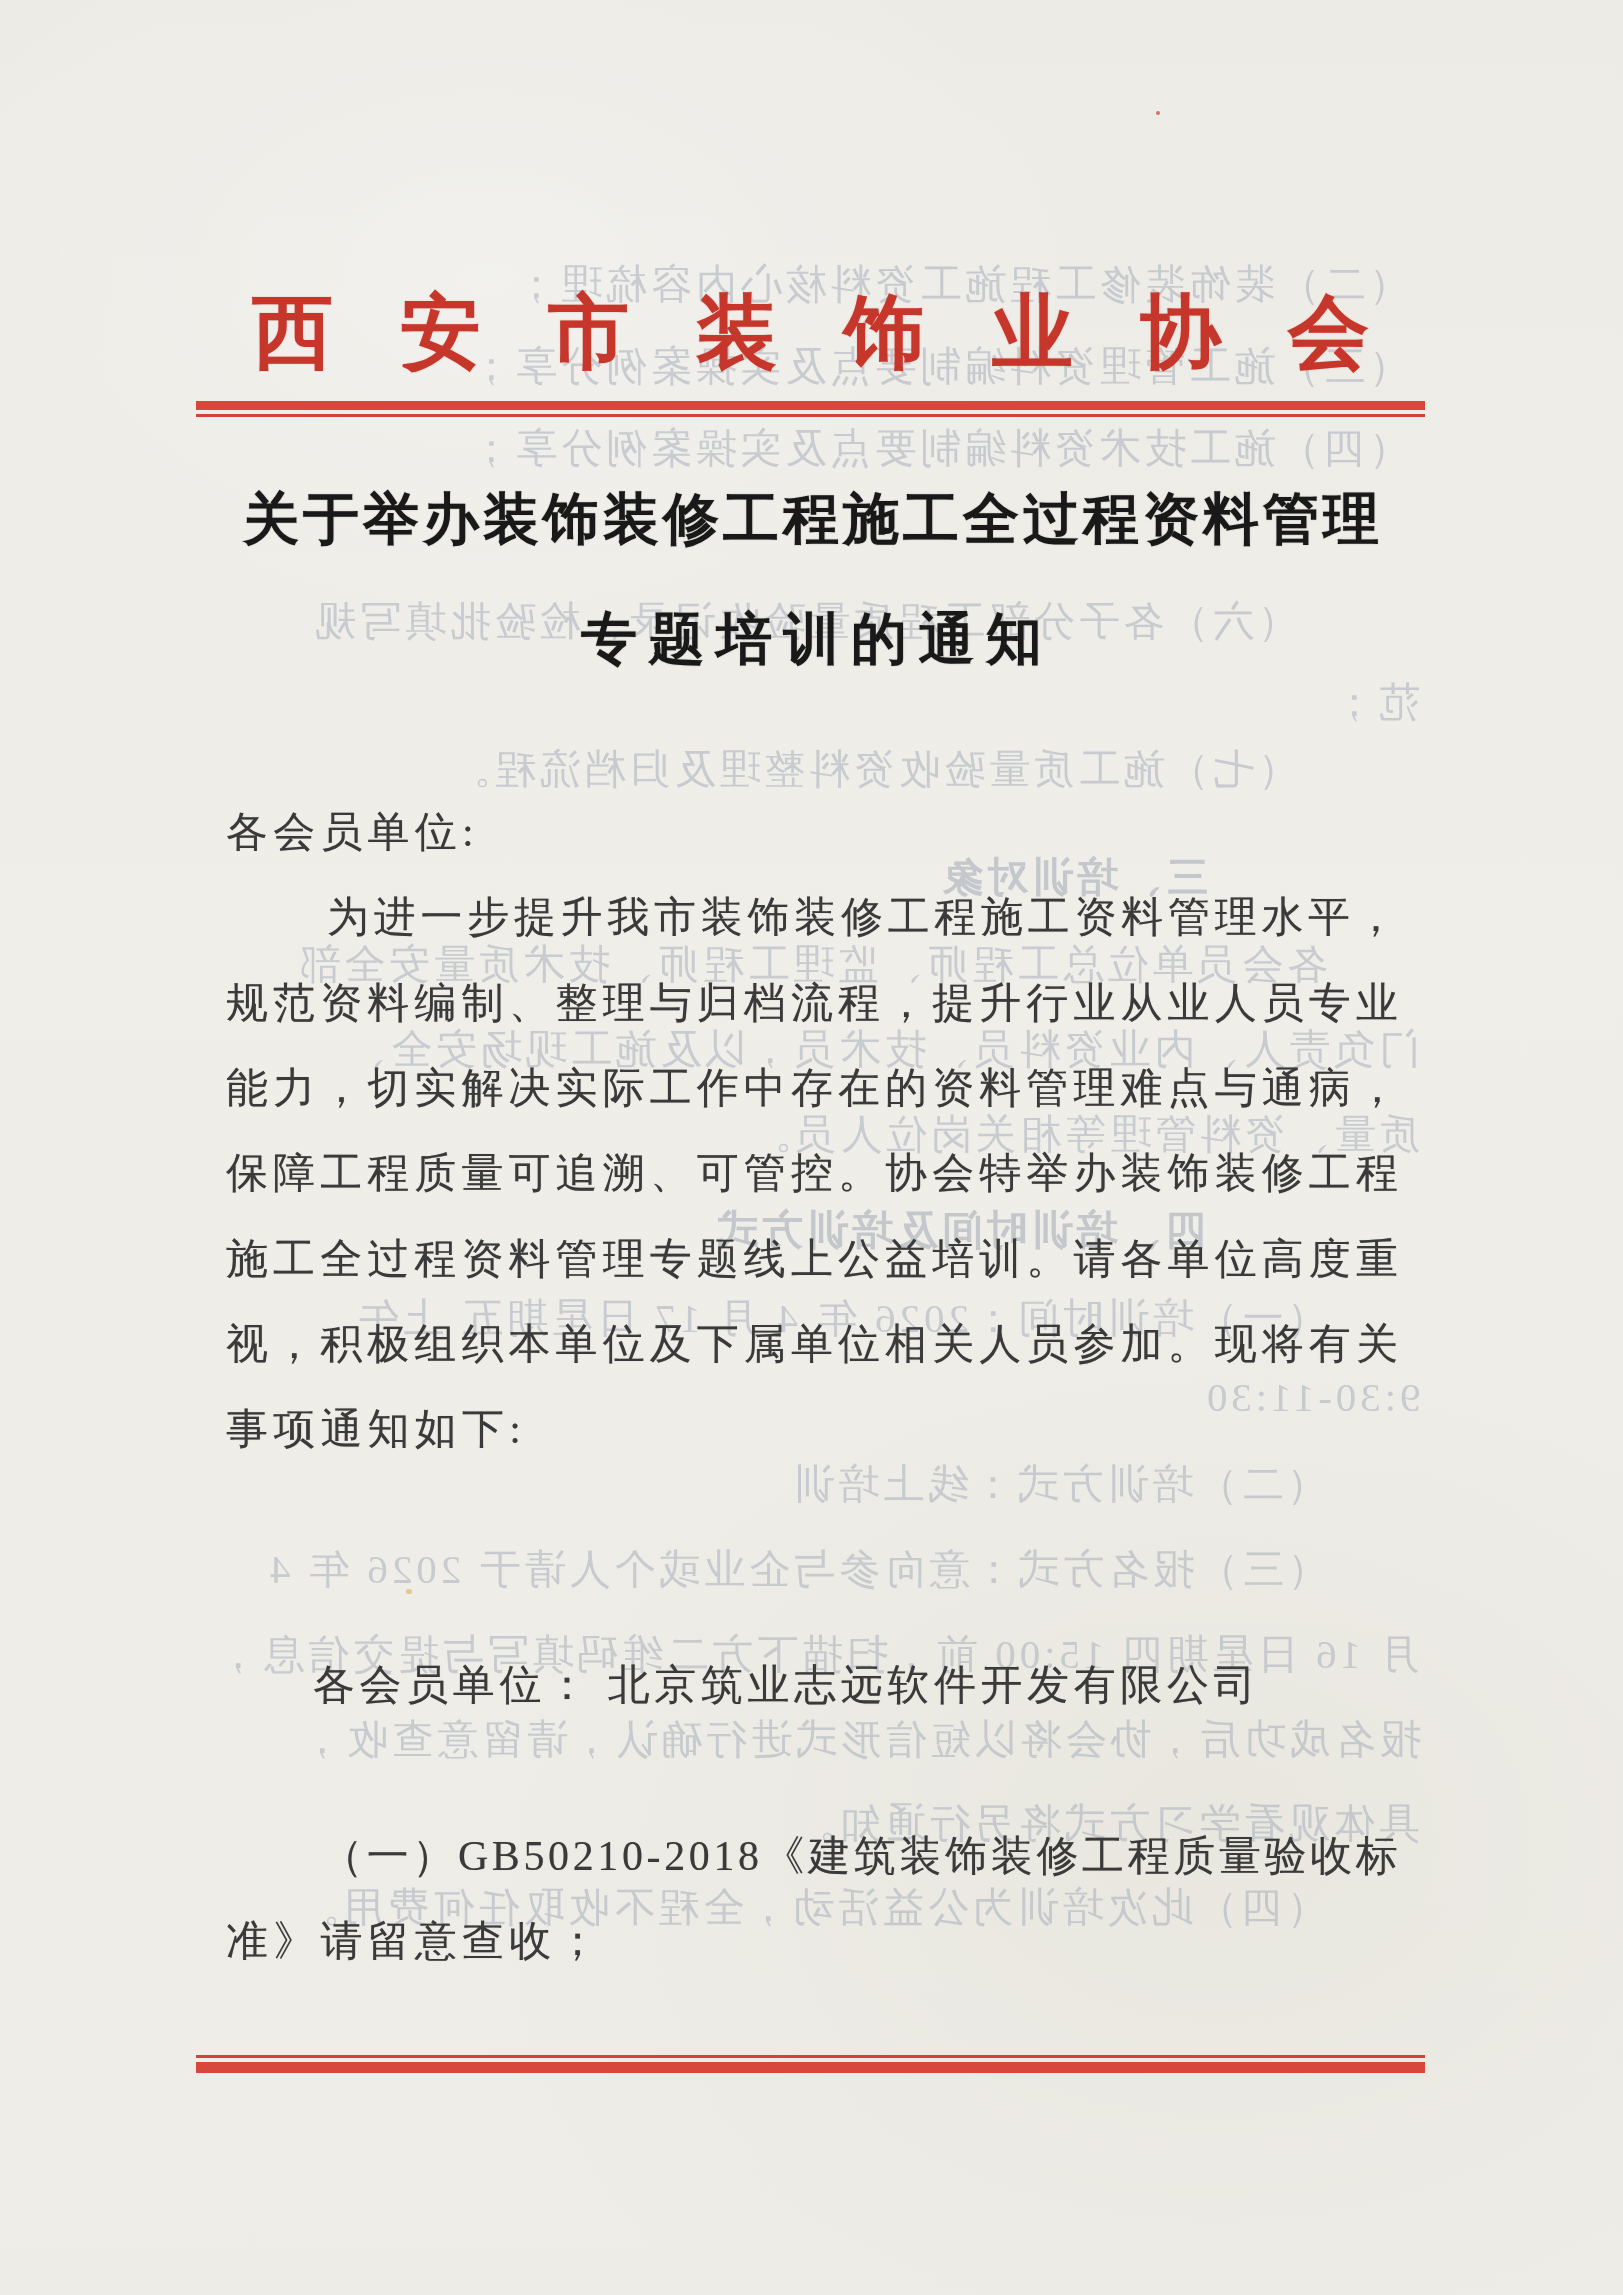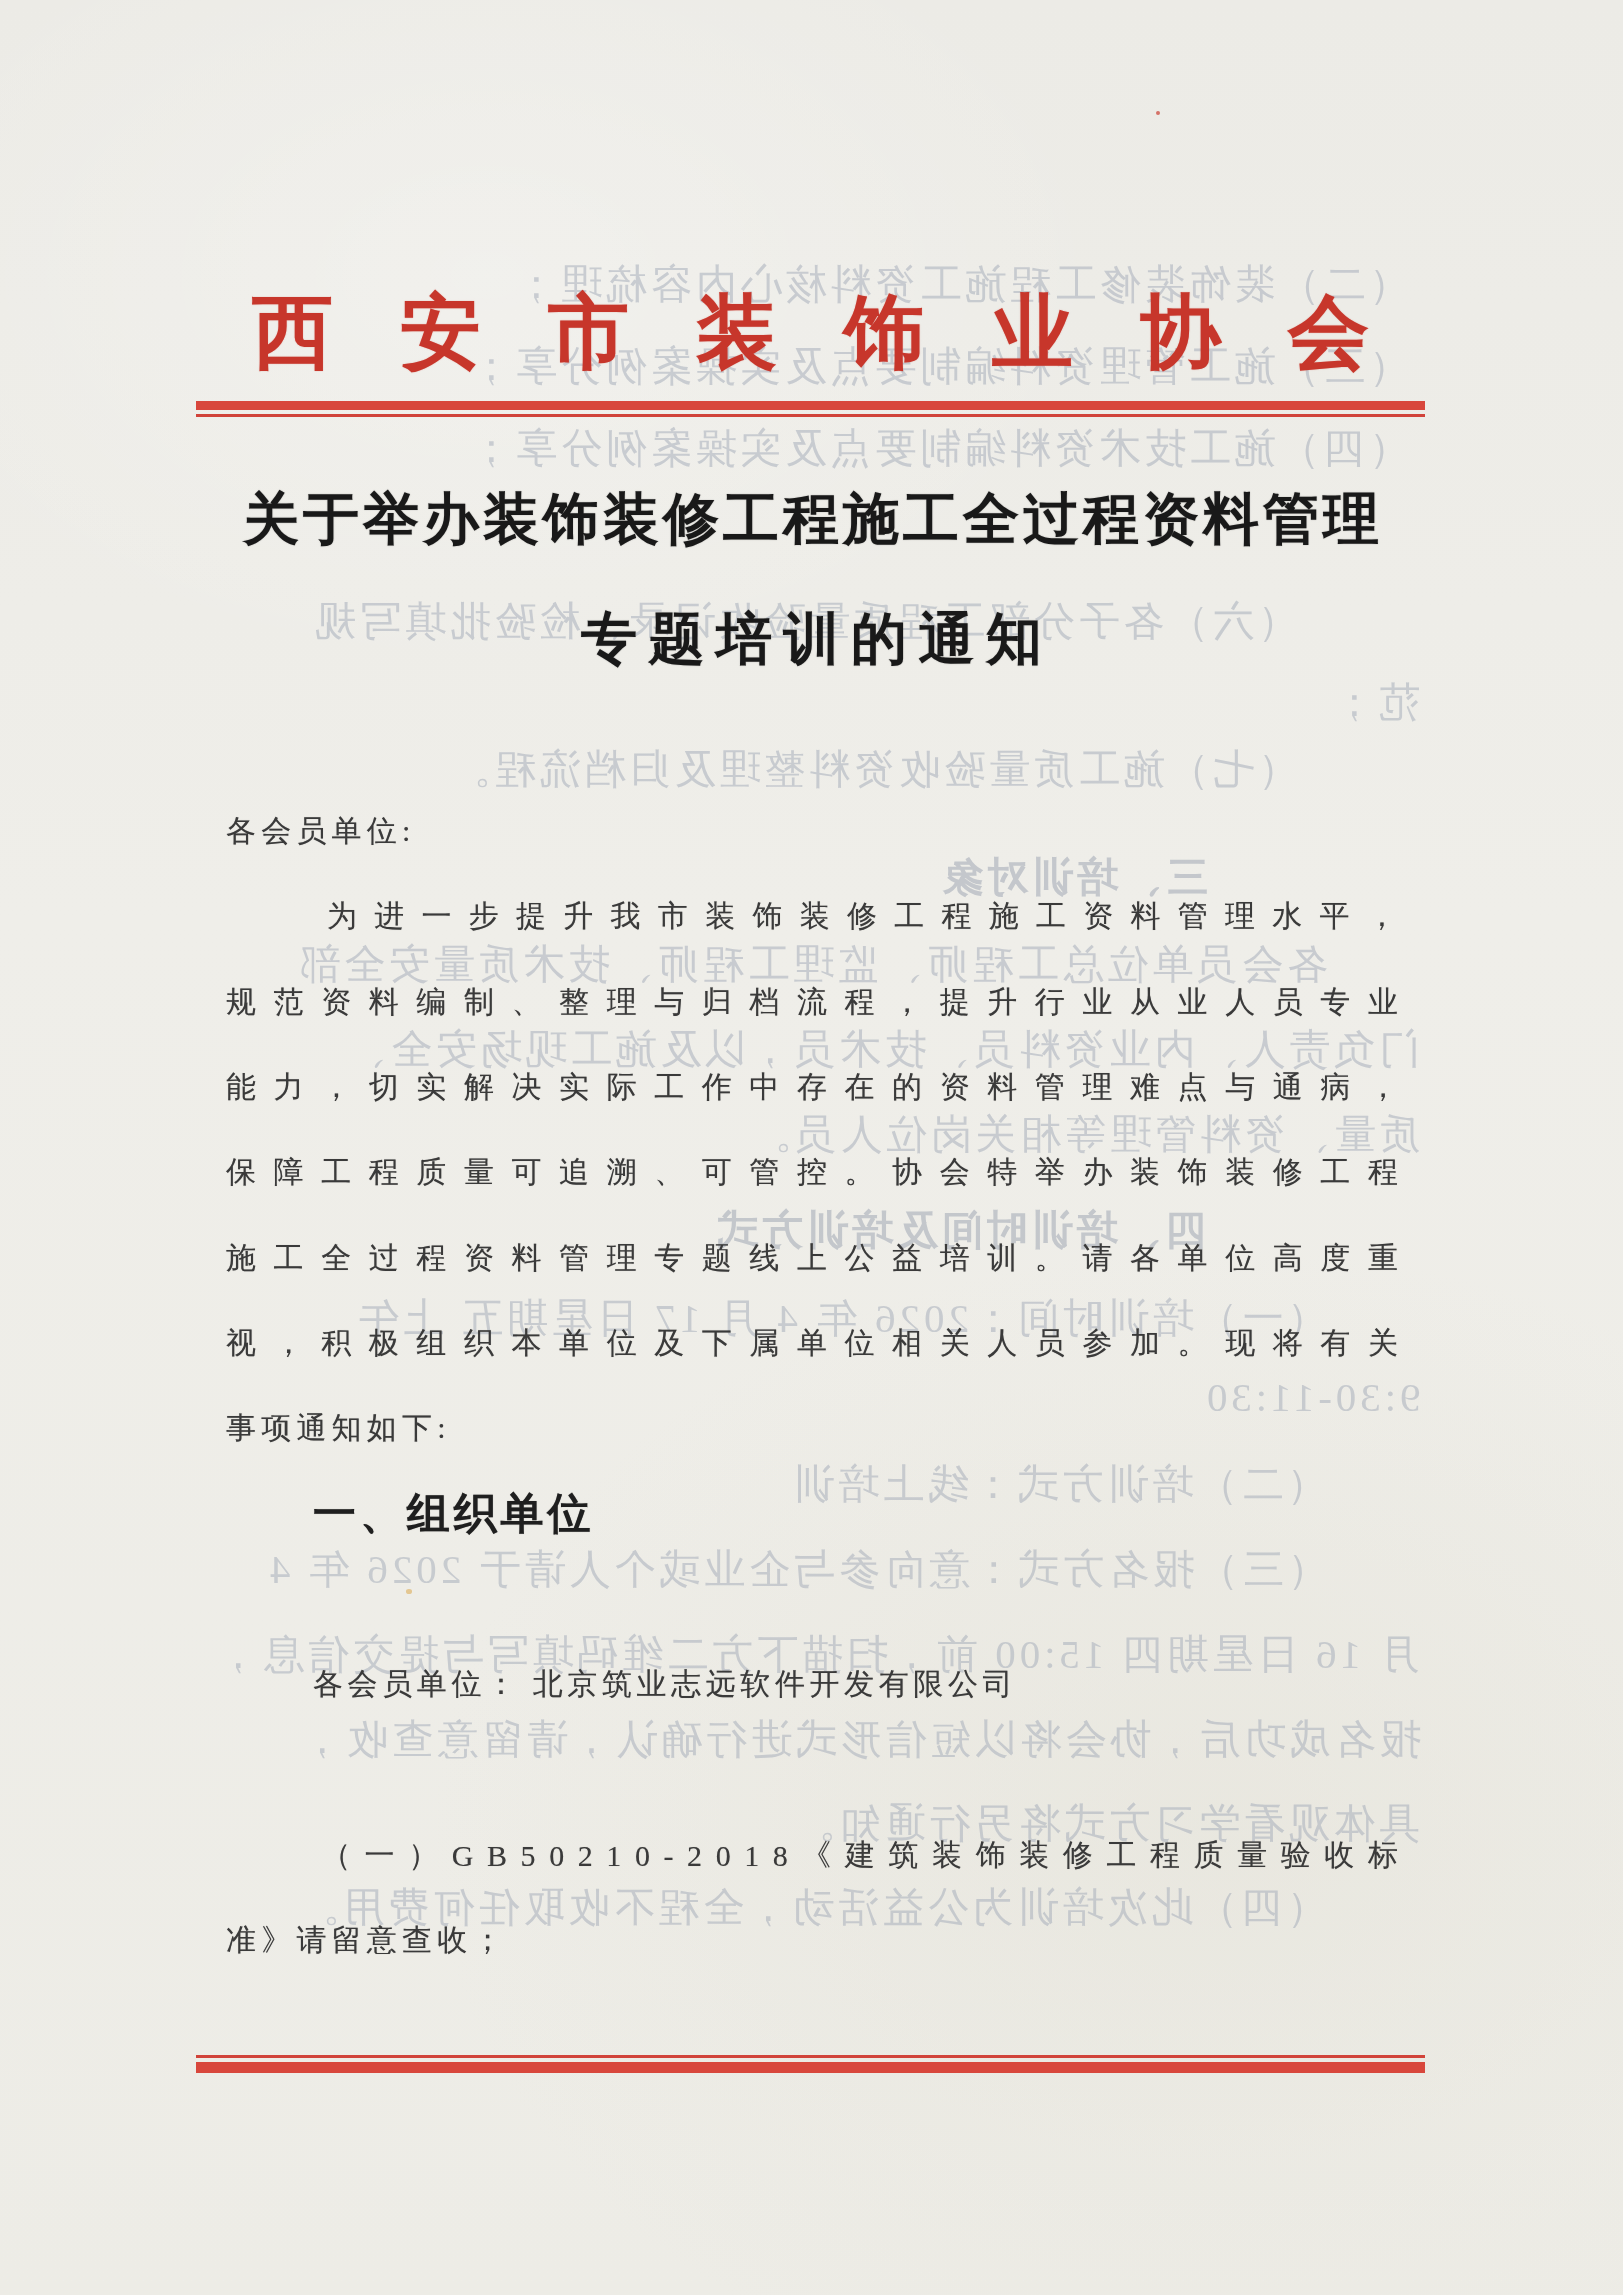--- a/index.html
+++ b/index.html
@@ -58,21 +58,21 @@
     font-size:56px;font-weight:bold;color:#191919;
     text-shadow:0 0 1.3px rgba(20,20,20,.35);
   }
   .doc-title.l1{left:243px;top:483px;width:1136px;}
   .doc-title.l2{left:581px;top:603px;width:461px;}
 
   .body-lines{position:absolute;inset:0;}
   .line{
     position:absolute;height:85px;
     display:flex;align-items:center;
-    font-size:30px;color:#3a3a3a;
+    font-size:42px;color:#3a3a3a;
     text-shadow:0 0 0.7px rgba(58,58,58,.45);
     white-space:pre;
   }
   .line.plain{left:226px;letter-spacing:5.2px;}
   .line.sub{left:313px;letter-spacing:4.6px;}
   .line.heading{
     left:313px;letter-spacing:3.9px;font-size:43px;font-weight:bold;color:#1f1f1f;
     font-family:"Liberation Sans","DejaVu Sans",sans-serif;
     text-shadow:0 0 0.7px rgba(20,20,20,.5);
   }
@@ -160,21 +160,20 @@
 
     <div class="body-lines" id="bodyLines">
         <div class="line plain" style="top: 789px;">各会员单位:</div>
         <div class="line justify-indent" style="top: 874px;"><span>为</span><span>进</span><span>一</span><span>步</span><span>提</span><span>升</span><span>我</span><span>市</span><span>装</span><span>饰</span><span>装</span><span>修</span><span>工</span><span>程</span><span>施</span><span>工</span><span>资</span><span>料</span><span>管</span><span>理</span><span>水</span><span>平</span><span>，</span></div>
         <div class="line justify" style="top: 960px;"><span>规</span><span>范</span><span>资</span><span>料</span><span>编</span><span>制</span><span>、</span><span>整</span><span>理</span><span>与</span><span>归</span><span>档</span><span>流</span><span>程</span><span>，</span><span>提</span><span>升</span><span>行</span><span>业</span><span>从</span><span>业</span><span>人</span><span>员</span><span>专</span><span>业</span></div>
         <div class="line justify" style="top: 1045px;"><span>能</span><span>力</span><span>，</span><span>切</span><span>实</span><span>解</span><span>决</span><span>实</span><span>际</span><span>工</span><span>作</span><span>中</span><span>存</span><span>在</span><span>的</span><span>资</span><span>料</span><span>管</span><span>理</span><span>难</span><span>点</span><span>与</span><span>通</span><span>病</span><span>，</span></div>
         <div class="line justify" style="top: 1130px;"><span>保</span><span>障</span><span>工</span><span>程</span><span>质</span><span>量</span><span>可</span><span>追</span><span>溯</span><span>、</span><span>可</span><span>管</span><span>控</span><span>。</span><span>协</span><span>会</span><span>特</span><span>举</span><span>办</span><span>装</span><span>饰</span><span>装</span><span>修</span><span>工</span><span>程</span></div>
         <div class="line justify" style="top: 1216px;"><span>施</span><span>工</span><span>全</span><span>过</span><span>程</span><span>资</span><span>料</span><span>管</span><span>理</span><span>专</span><span>题</span><span>线</span><span>上</span><span>公</span><span>益</span><span>培</span><span>训</span><span>。</span><span>请</span><span>各</span><span>单</span><span>位</span><span>高</span><span>度</span><span>重</span></div>
         <div class="line justify" style="top: 1301px;"><span>视</span><span>，</span><span>积</span><span>极</span><span>组</span><span>织</span><span>本</span><span>单</span><span>位</span><span>及</span><span>下</span><span>属</span><span>单</span><span>位</span><span>相</span><span>关</span><span>人</span><span>员</span><span>参</span><span>加</span><span>。</span><span>现</span><span>将</span><span>有</span><span>关</span></div>
         <div class="line plain" style="top: 1386px;">事项通知如下:</div>
-        <div class="line heading" style="top: 1471px;">一、组织单位</div>
         <div class="line sub" style="top: 1642px;">各会员单位： 北京筑业志远软件开发有限公司</div>
         <div class="line justify-item" style="top: 1813px;"><span>（</span><span>一</span><span>）</span><span>G</span><span>B</span><span>5</span><span>0</span><span>2</span><span>1</span><span>0</span><span>-</span><span>2</span><span>0</span><span>1</span><span>8</span><span>《</span><span>建</span><span>筑</span><span>装</span><span>饰</span><span>装</span><span>修</span><span>工</span><span>程</span><span>质</span><span>量</span><span>验</span><span>收</span><span>标</span></div>
         <div class="line plain" style="top: 1898px;">准》请留意查收；</div>
       </div>
 
     <div class="rule rule-bottom-thin"></div>
     <div class="rule rule-bottom-thick"></div>
 
     <div class="speck red"></div>
     <div class="speck yellow"></div>

